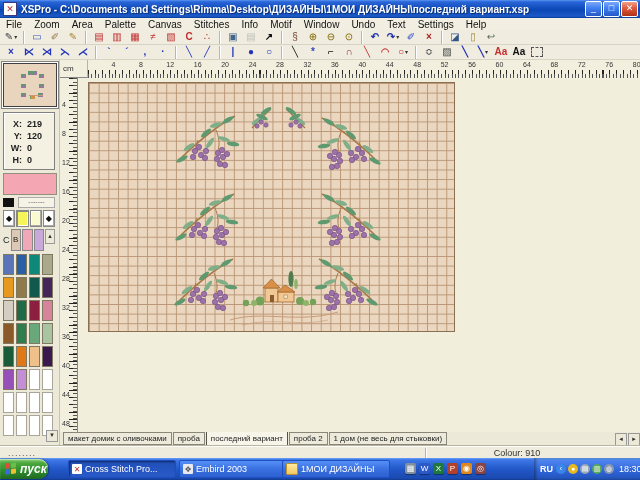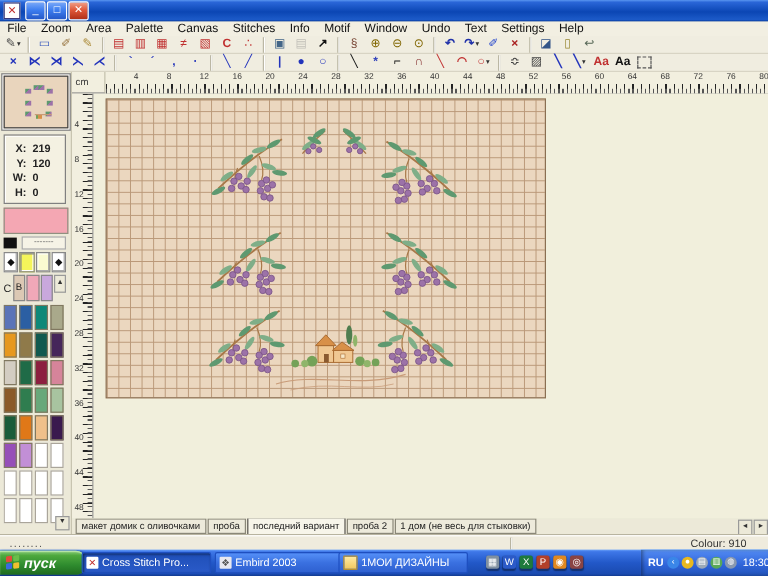--- a/index.html
+++ b/index.html
@@ -96,25 +96,25 @@
     background:#EDEADB;border:1px solid #8A8778;color:#222;}
   .tab.active{height:13px;background:#F7F5EA;border:1px solid #55524A;margin-bottom:0;line-height:13px;}
   .tabscroll{position:absolute;right:0;top:1px;display:flex;gap:1px;background:#ECE9D8;padding-left:2px;}
   .tsbtn{width:10px;height:11px;border:1px solid #999;background:#ECE9D8;font-size:7px;
     text-align:center;line-height:10px;color:#333;}
   .statusbar{position:absolute;left:0;top:446px;width:640px;height:12px;background:#EFEBDD;
     border-top:1px solid #fff;box-shadow:0 -1px 0 #B8B4A0;font-size:9px;color:#333;}
   .statusleft{position:absolute;left:8px;top:1px;letter-spacing:1px;color:#555;}
   .statusdiv{position:absolute;left:425px;top:1px;width:1px;height:10px;background:#B8B4A0;
     border-right:1px solid #fff;}
-  .statuscolour{position:absolute;left:438px;width:184px;top:1px;text-align:right;}
+  .statuscolour{position:absolute;left:425px;width:184px;top:1px;text-align:center;}
   
   .taskbar{position:absolute;left:0;top:458px;width:640px;height:22px;
     background:linear-gradient(180deg,#6AA2F8 0%,#3E77E8 8%,#2258C8 50%,#1A4AB0 92%,#123A90 100%);}
-  .startbtn{position:absolute;left:0;top:1px;width:72px;height:20px;border-radius:0 9px 9px 0;
+  .startbtn{position:absolute;left:0;top:1px;width:48px;height:20px;border-radius:0 9px 9px 0;
     background:linear-gradient(180deg,#8CCE7C 0%,#4DA83D 20%,#2E8B2E 60%,#1F6B1F 100%);
     box-shadow:inset 0 1px 1px #BFE8AE, 1px 0 2px rgba(0,0,0,.4);
     display:flex;align-items:center;color:#fff;font-weight:bold;font-style:italic;font-size:12px;}
   .flag{width:12px;height:12px;margin:0 3px 0 5px;display:grid;grid-template-columns:5px 5px;
     grid-template-rows:5px 5px;gap:1px;transform:skewY(-6deg);}
   .flag i{display:block;border-radius:1px;}
   .task{position:absolute;top:2px;width:108px;height:18px;border-radius:2px;border:1px solid #1E4FC0;
     background:linear-gradient(180deg,#5590F8,#3A70E0 50%,#2E60D0);color:#fff;font-size:9px;
     display:flex;align-items:center;padding:0 3px;box-sizing:border-box;white-space:nowrap;overflow:hidden;}
   .task.active{background:linear-gradient(180deg,#1F4FB8,#2A5AC8);box-shadow:inset 1px 1px 2px rgba(0,0,0,.5);}
@@ -133,20 +133,21 @@
   .trayicon{width:10px;height:10px;border-radius:50%;font-size:7px;line-height:10px;text-align:center;color:#fff;}
   .clock{color:#fff;font-size:9px;margin-left:3px;}
 </style>
 </head>
 <body>
 
 <div class="screen">
 
   <div class="titlebar">
     <div class="appicon">✕</div>
+    <div class="titletext">XSPro - C:\Documents and Settings\Rimma\Desktop\ДИЗАЙНЫ\1МОИ ДИЗАЙНЫ\последний вариант.xsp</div>
     <div class="wbtns">
       <div class="wbtn">_</div>
       <div class="wbtn">□</div>
       <div class="wbtn close">✕</div>
     </div>
   </div>
 
   <div class="menubar" id="menubar">
       <div class="menuitem">File</div>
       <div class="menuitem">Zoom</div>

